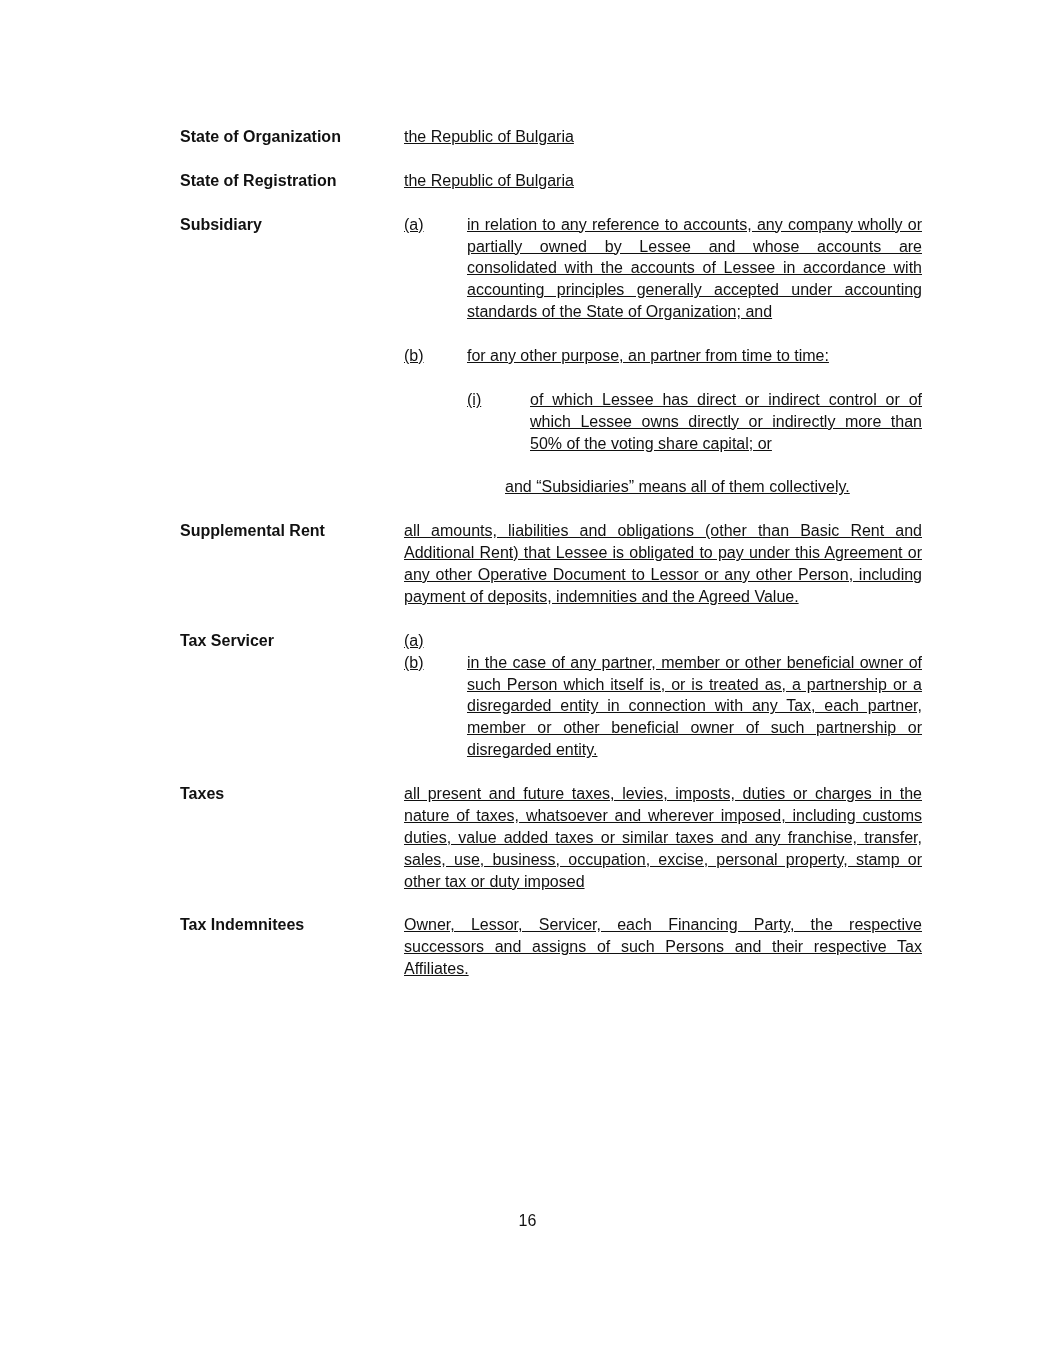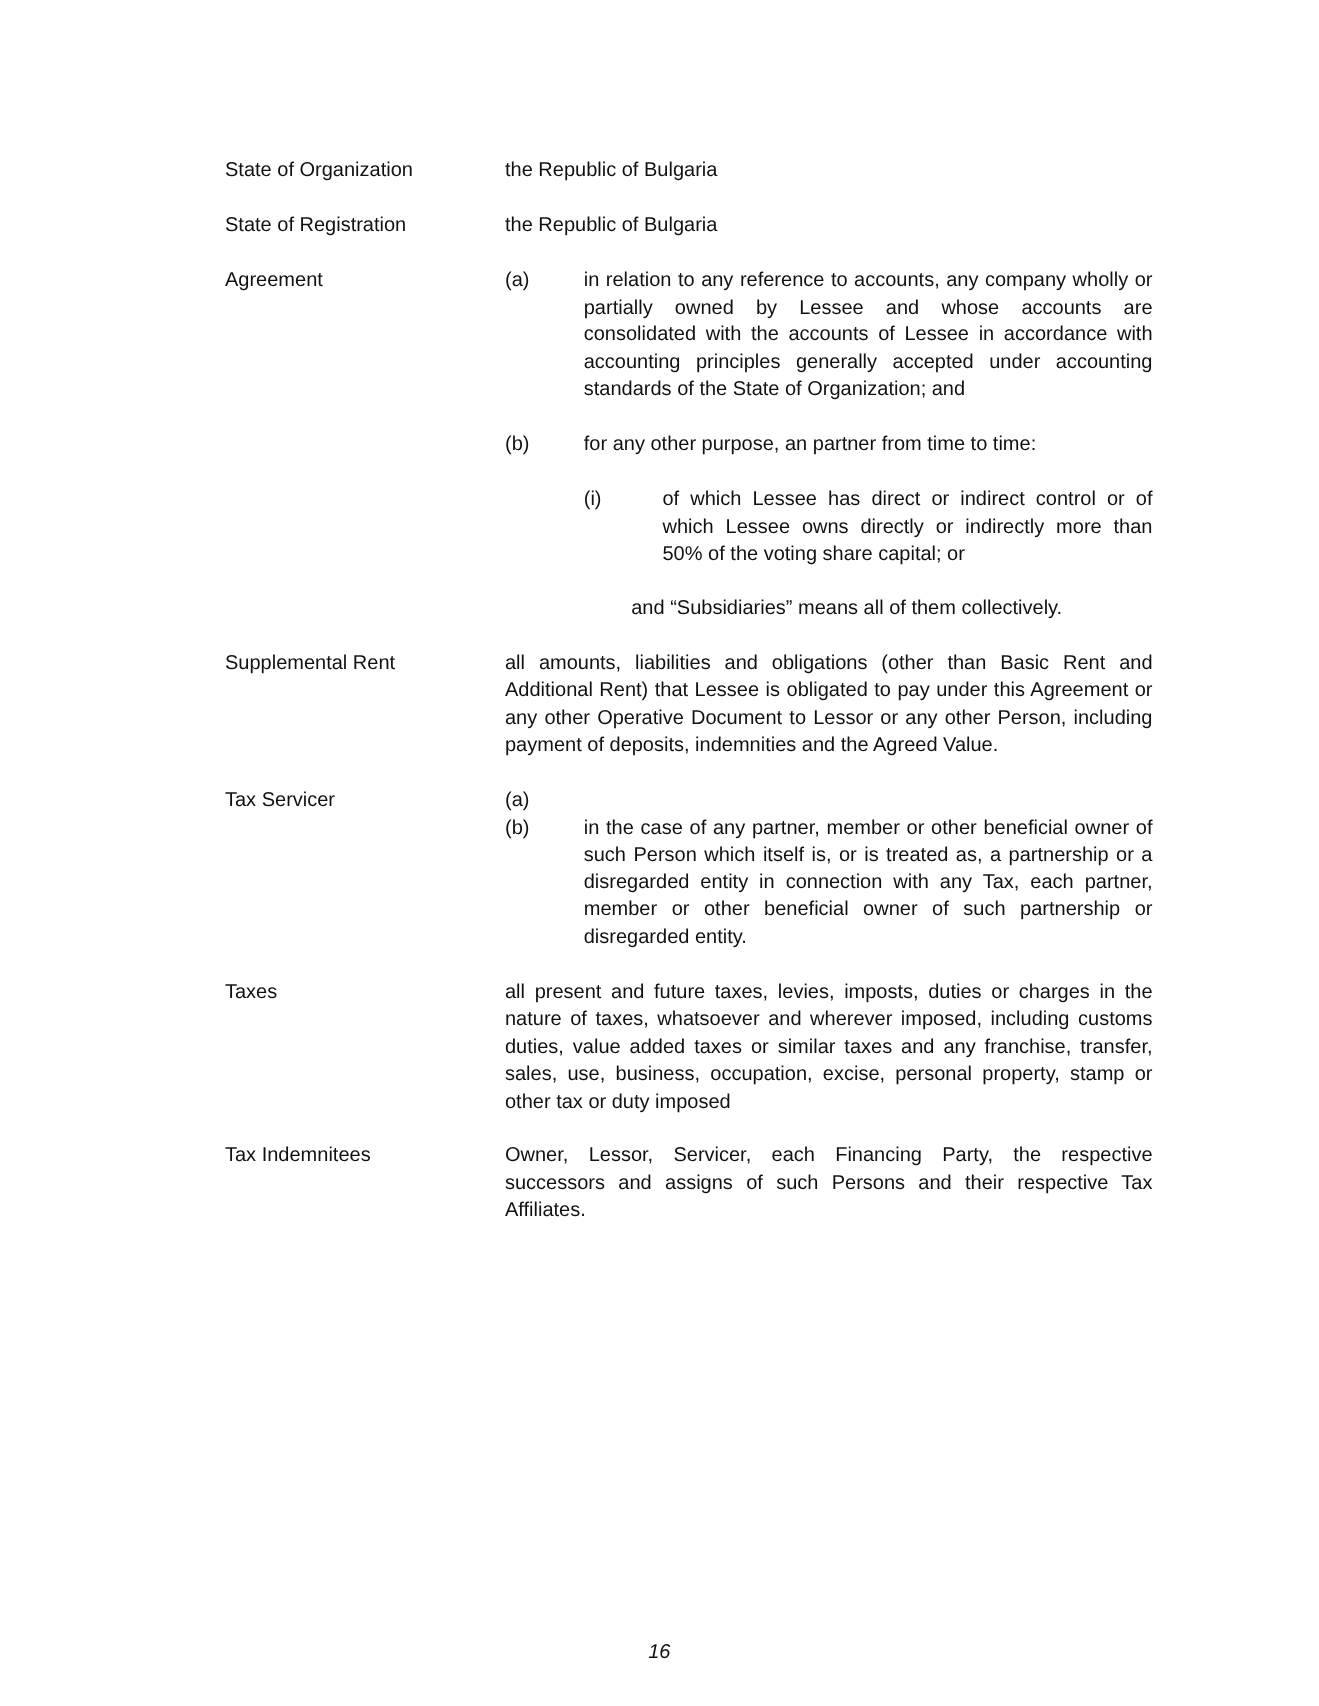--- a/index.html
+++ b/index.html
@@ -30,25 +30,26 @@
     align-items: flex-start;
   }
   .term {
     width: 224px;
     flex: none;
     margin: 0;
     padding: 0 12px 0 0;
     box-sizing: border-box;
     font-size: inherit;
     line-height: inherit;
-    font-weight: 400;
+    font-weight: 700;
   }
   .def {
     flex: 1;
     min-width: 0;
+    text-decoration: underline;
   }
   .para {
     margin: 0 0 21.9px 0;
     text-align: justify;
   }
   .li {
     display: flex;
     align-items: flex-start;
   }
   .li .marker {
@@ -61,24 +62,23 @@
   }
   .l2 {
     margin-left: 63px;
   }
   .tail {
     margin-left: 101px;
   }
   .page-footer {
     position: absolute;
     left: 0;
-    top: 1311px;
+    top: 1210px;
     width: 100%;
     text-align: center;
-    font-style: italic;
   }
 </style>
 </head>
 <body>
 
 <div class="sheet">
   <main class="content">
 
     <section class="entry">
       <h3 class="term">State of Organization</h3>
@@ -88,21 +88,21 @@
     </section>
 
     <section class="entry">
       <h3 class="term">State of Registration</h3>
       <div class="def">
         <p class="para">the Republic of Bulgaria</p>
       </div>
     </section>
 
     <section class="entry">
-      <h3 class="term">Agreement</h3>
+      <h3 class="term">Subsidiary</h3>
       <div class="def">
 
         <div class="li l1">
           <span class="marker">(a)</span>
           <p class="para">in relation to any reference to accounts, any company wholly or partially owned by Lessee and whose accounts are consolidated with the accounts of Lessee in accordance with accounting principles generally accepted under accounting standards of the State of Organization; and</p>
         </div>
 
         <div class="li l1">
           <span class="marker">(b)</span>
           <p class="para">for any other purpose, an partner from time to time:</p>

